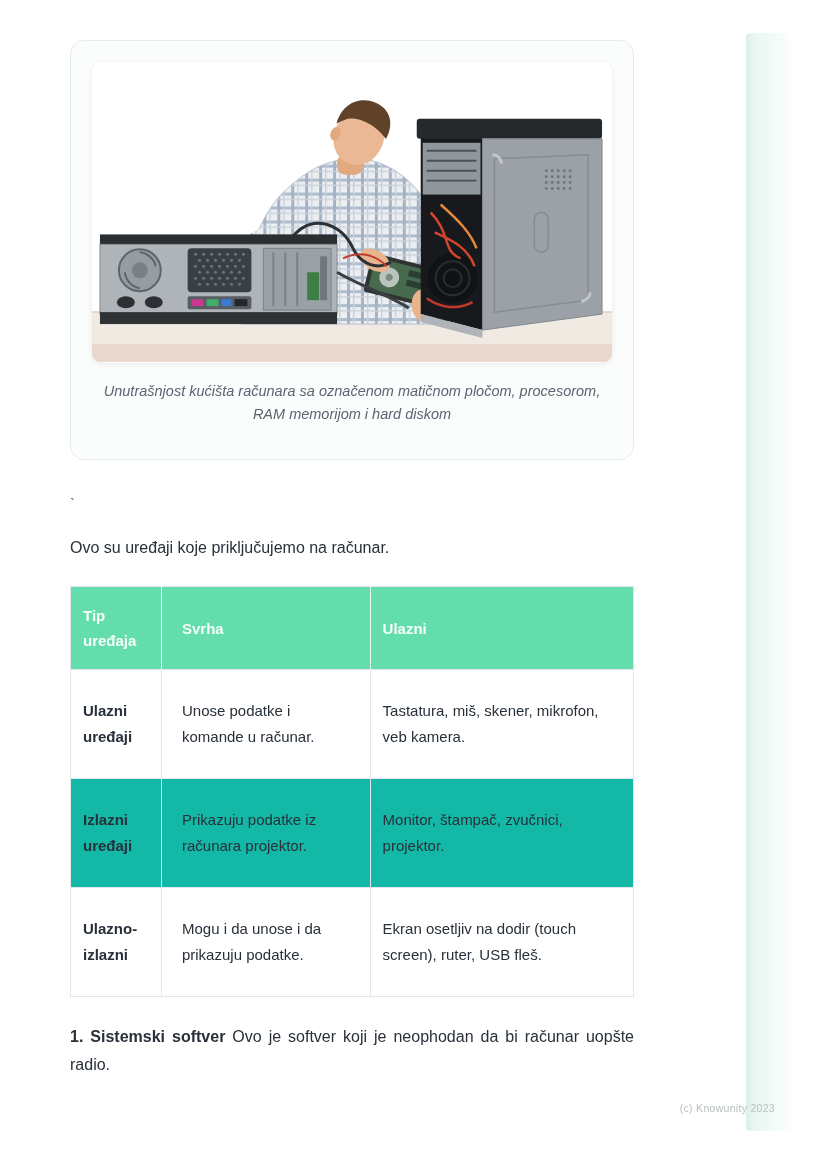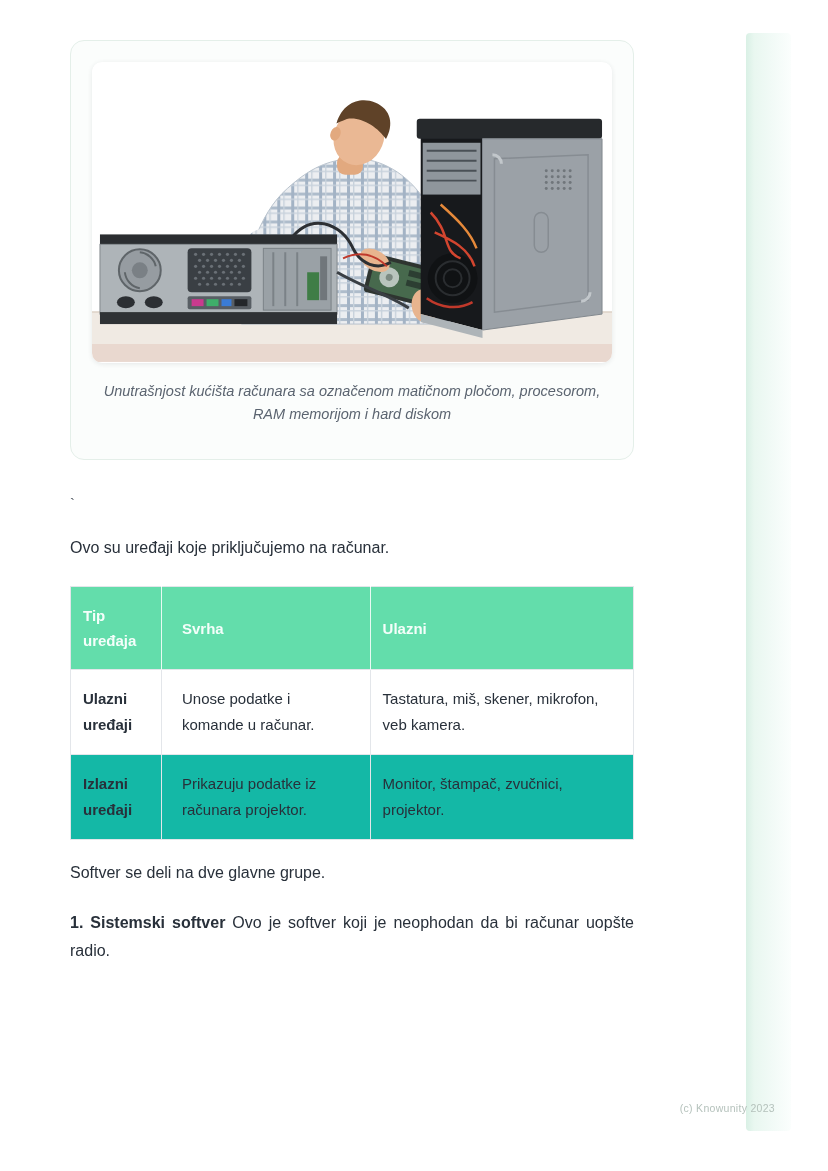--- a/index.html
+++ b/index.html
@@ -51,21 +51,21 @@
   table.devices{
     margin-top:28px;width:100%;border-collapse:collapse;
     font-size:15px;border:1px solid var(--border);
   }
   table.devices th{
     background:var(--th-green);color:#f4fefa;font-weight:700;text-align:left;
     padding:16px 12px;line-height:25px;vertical-align:middle;
   }
   table.devices th + th{border-left:1px solid rgba(255,255,255,.85);}
   table.devices td{
-    padding:16px 12px;line-height:26px;vertical-align:top;
+    padding:28px 12px;line-height:26px;vertical-align:top;
     border-top:1px solid var(--border);
   }
   table.devices td + td{border-left:1px solid var(--border);}
   table.devices tbody tr:nth-child(2){background:#14b8a6;}
   td.device-type{font-weight:700;}
   table.devices td:nth-child(2),table.devices th:nth-child(2){padding-left:20px;padding-right:24px;}
 
   .accent-heading{
     margin:21px 0 0;font-size:24px;line-height:30px;font-weight:700;
     color:var(--accent);letter-spacing:.2px;
@@ -270,23 +270,27 @@
       <tr>
         <td class="device-type">Ulazni uređaji</td>
         <td>Unose podatke i komande u računar.</td>
         <td>Tastatura, miš, skener, mikrofon, veb kamera.</td>
       </tr>
       <tr>
         <td class="device-type">Izlazni uređaji</td>
         <td>Prikazuju podatke iz računara projektor.</td>
         <td>Monitor, štampač, zvučnici, projektor.</td>
       </tr>
+      <tr>
+        <td class="device-type">Ulazno-izlazni</td>
+        <td>Mogu i da unose i da prikazuju podatke.</td>
+        <td>Ekran osetljiv na dodir (touch screen), ruter, USB fleš.</td>
+      </tr>
     </tbody>
   </table>
 
 
-  <p class="para-soft">Softver se deli na dve glavne grupe.</p>
 
   <p class="para-justified"><b>1. Sistemski softver</b><span> Ovo je softver koji je neophodan da bi računar uopšte radio.</span></p>
 
 </div>
 
 <div class="watermark">(c) Knowunity 2023</div>
 
 </body></html>

